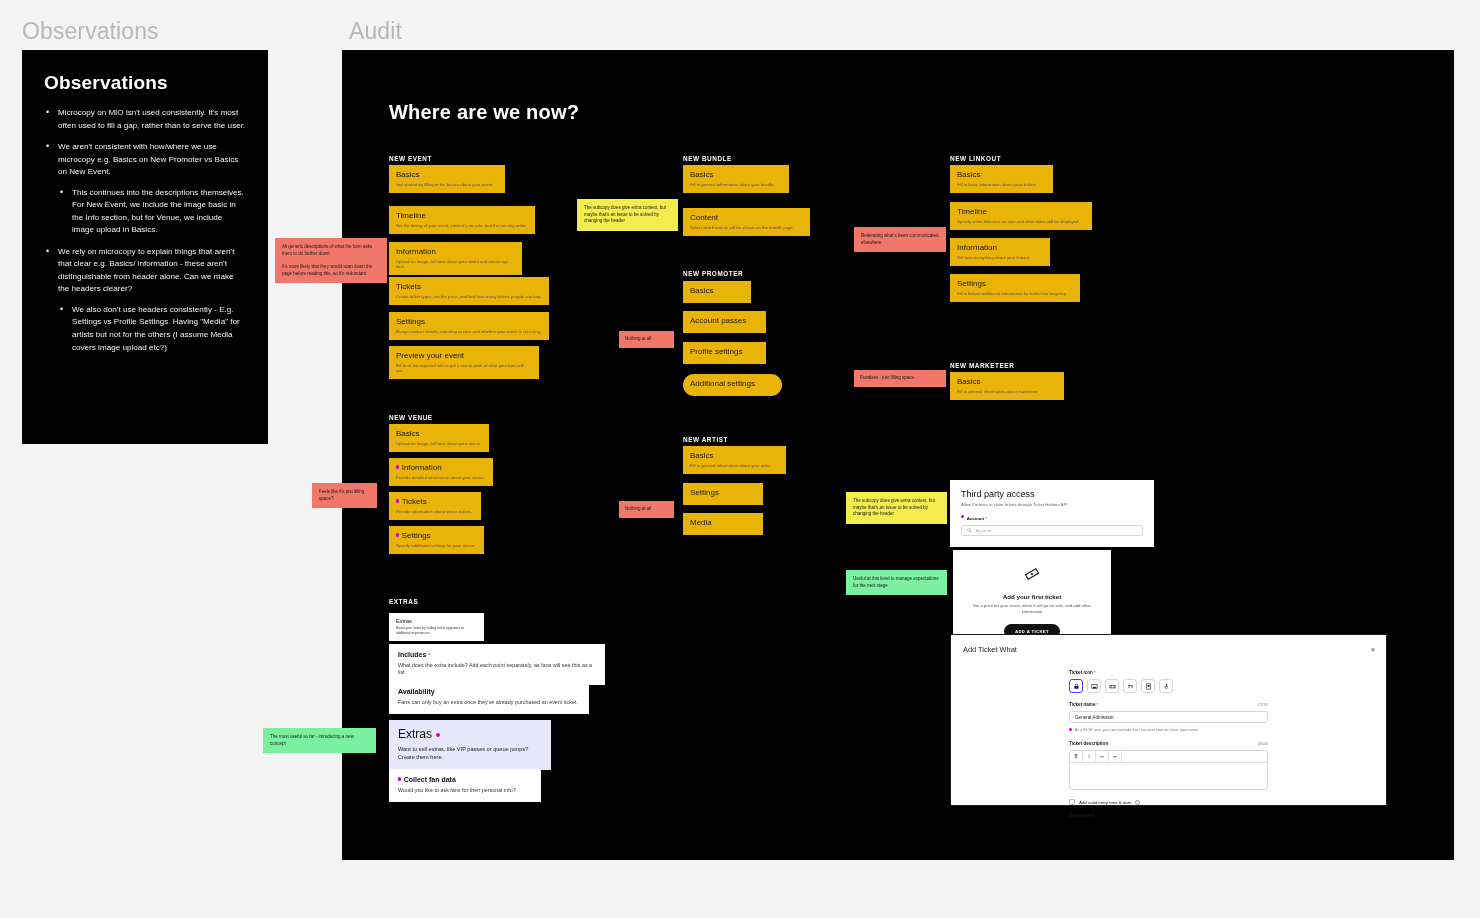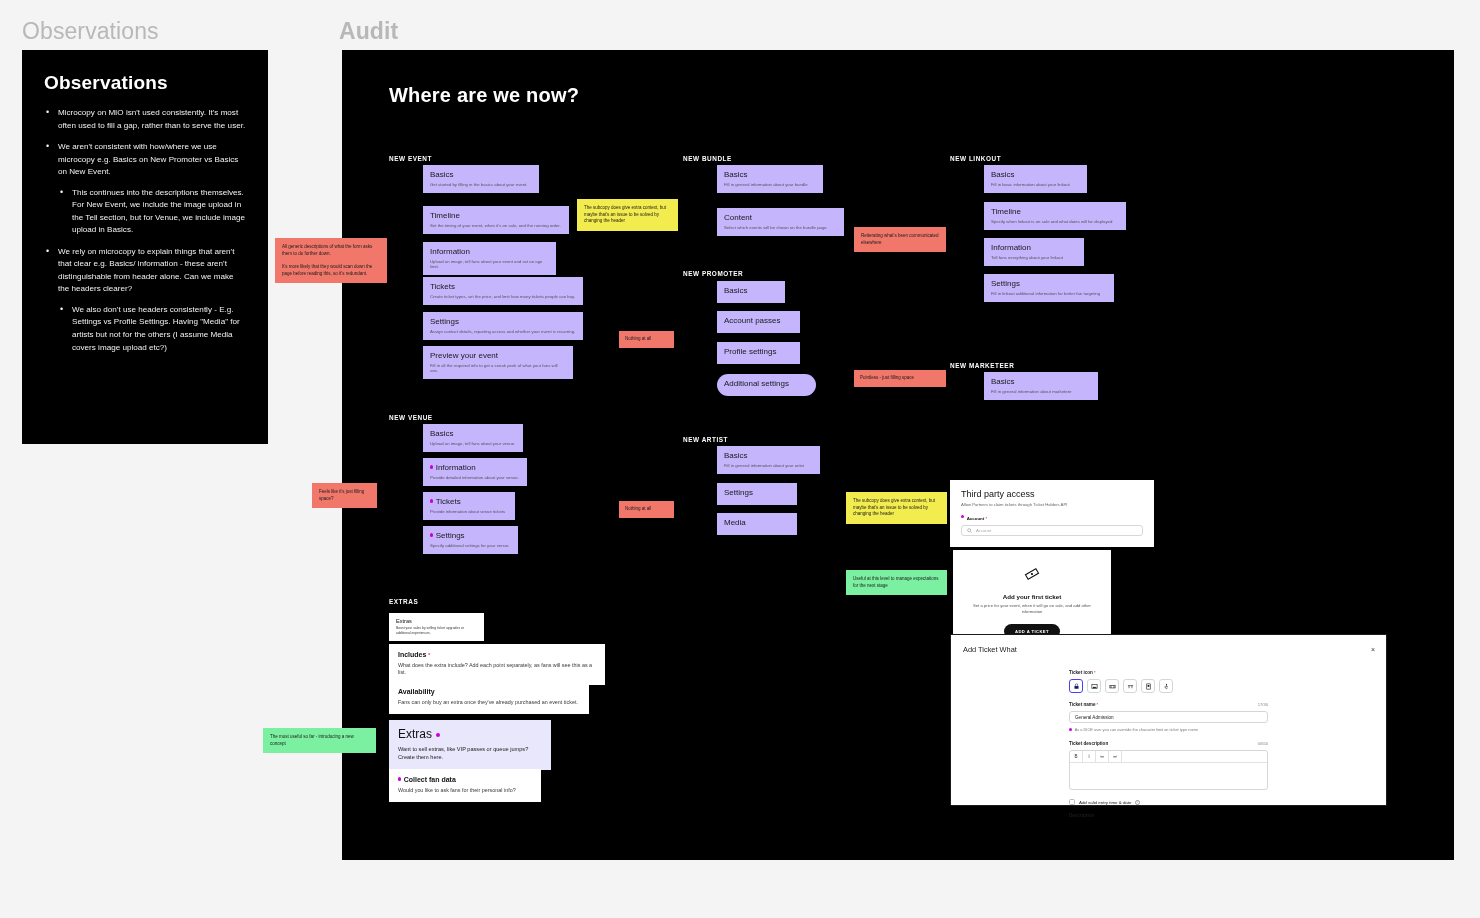--- a/index.html
+++ b/index.html
@@ -13,21 +13,21 @@
 
   
   .frame-title {
     position: absolute;
     color: #b8b8b8;
     font-size: 23px;
     font-weight: 400;
     letter-spacing: .1px;
   }
   #obs-title { left: 22px; top: 18px; }
-  #audit-title { left: 339px; top: 18px; font-weight: bold; }
+  #audit-title { left: 349px; top: 18px; }
 
   
   #observations {
     position: absolute; left: 22px; top: 50px;
     width: 246px; height: 394px;
     background: #000; color: #fff;
     padding: 22px 22px 0 22px;
   }
   #obs-heading { font-size: 19px; font-weight: 700; letter-spacing:.2px; margin-bottom: 13px; }
   #obs-list { list-style: none; }
@@ -46,35 +46,34 @@
   }
   #obs-list ul li::before { content: "•"; position: absolute; left: 2px; top: -1px; font-size: 9px; }
 
   
   #audit {
     position: absolute; left: 342px; top: 50px;
     width: 1112px; height: 810px;
     background: #000;
   }
   #audit-heading {
-    position: absolute; left: 47px; top: 34px;
+    position: absolute; left: 47px; top: 51px;
     color: #fff; font-size: 20px; font-weight: 700; letter-spacing: .2px;
   }
 
   .group-label {
     position: absolute;
     color: #fff; font-size: 6.4px; font-weight: 700; letter-spacing: .55px;
   }
 
   
   .card {
-    position: absolute; background: #c4b5fd; color: #111;
+    position: absolute; background: #eab308; color: #111;
     padding: 5px 7px 6px 7px;
     border: 0;
-    margin-left: 34px;
   }
   .card .c-title { font-size: 8px; font-weight: 400; color: #1a1a1a; line-height: 1.15; }
   .card .c-sub  { font-size: 4.3px; color: #555; line-height: 1.25; margin-top: 2.5px; }
   .card.plain .c-title { font-size: 8px; }
   .dot {
     display: inline-block; width: 3.2px; height: 3.2px; border-radius: 50%;
     background: #c800e0; margin-right: 2.5px; vertical-align: 1.5px;
   }
 
   
@@ -166,21 +165,21 @@
 
   <div id="observations">
     <div id="obs-heading">Observations</div>
     <ul id="obs-list">
       <li>
         <span>Microcopy on MIO isn't used consistently. It's most often used to fill a gap, rather than to serve the user.</span>
       </li>
       <li>
         <span>We aren't consistent with how/where we use microcopy e.g. Basics on New Promoter vs Basics on New Event.</span>
         <ul>
-          <li>This continues into the descriptions themselves. For New Event, we include the image upload in the Tell section, but for Venue, we include image upload in Basics.</li>
+          <li>This continues into the descriptions themselves. For New Event, we include the image basic in the Info section, but for Venue, we include image upload in Basics.</li>
         </ul>
       </li>
       <li>
         <span>We rely on microcopy to explain things that aren't that clear e.g. Basics/ information - these aren't distinguishable from header alone. Can we make the headers clearer?</span>
         <ul>
           <li>We also don't use headers consistently - E.g. Settings vs Profile Settings. Having "Media" for artists but not for the others (I assume Media covers image upload etc?)</li>
         </ul>
       </li>
     </ul>
   </div>

